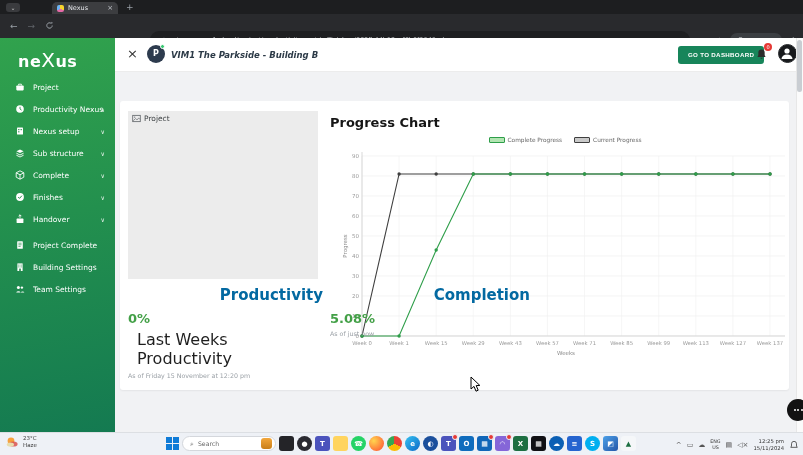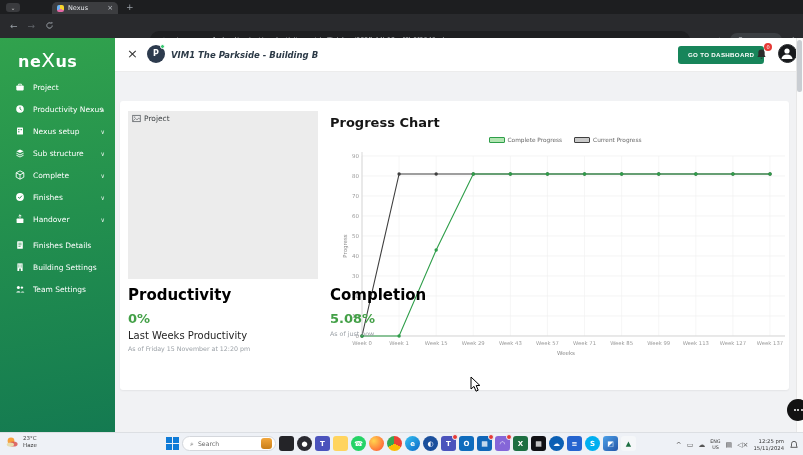--- a/index.html
+++ b/index.html
@@ -47,23 +47,23 @@
 
   .titleband { position:absolute; left:115px; top:34px; width:681px; height:25px; }
   .page-title { position:absolute; left:8px; top:8px; font-size:8px; font-weight:bold; letter-spacing:.4px; color:#57606a; }
 
   .content { position:absolute; left:115px; top:59px; width:681px; height:335px; }
   .card { position:absolute; left:5px; top:4px; width:669px; height:289px; background:#fff; border-radius:3px; box-shadow:0 1px 2px rgba(0,0,0,.06); }
 
   .img-ph { position:absolute; left:8px; top:10px; width:190px; height:168px; background:#ececec; }
   .img-alt { position:absolute; left:4px; top:3px; display:flex; align-items:center; gap:3px; font-size:7.5px; color:#3c4043; }
 
-  .stat-head { font-size:15px; font-weight:800; color:#000000; }
+  .stat-head { font-size:15px; font-weight:800; color:#0369a1;text-align:right; }
   .stat-val { margin-top:7px; font-size:13px; font-weight:bold; color:#43a047; }
-  .stat-label { margin-top:4px; font-size:10px; color:#1f1f1f; }
+  .stat-label { margin-top:4px; font-size:16px; color:#1f1f1f;margin-left:9px; }
   .stat-asof { margin-top:4px; font-size:6.3px; color:#9aa0a6; }
   .prod-block { position:absolute; left:8px; top:185px; width:195px; }
   .comp-block { position:absolute; left:210px; top:185px; width:200px; z-index:5; }
 
   .chart-title { position:absolute; left:210px; top:14px; font-size:13px; font-weight:800; color:#161616; }
   .legend { position:absolute; left:220px; top:36px; width:450px; display:flex; justify-content:center; gap:12px; z-index:2; }
   .leg-item { display:flex; align-items:center; gap:3px; font-size:5.8px; color:#666; }
   .leg-swatch { width:16px; height:6px; border-radius:1px; border:1px solid #888; }
   #chart-svg { position:absolute; left:220px; top:40px; z-index:1; }
 
@@ -222,21 +222,21 @@
           <div class="side-gap"></div>
           <div class="side-item">
             <span class="sicon">
               <svg width="10" height="10" viewBox="0 0 10 10">
                 <rect x="2.2" y="1.2" width="5.6" height="7.6" rx="0.6" fill="#fff"></rect>
                 <line x1="3.4" y1="3.2" x2="6.6" y2="3.2" stroke="#2a8f4d" stroke-width="0.7"></line>
                 <line x1="3.4" y1="4.8" x2="6.6" y2="4.8" stroke="#2a8f4d" stroke-width="0.7"></line>
                 <line x1="3.4" y1="6.4" x2="5.6" y2="6.4" stroke="#2a8f4d" stroke-width="0.7"></line>
               </svg>
             </span>
-            <span>Finishes Details</span>
+            <span>Project Complete</span>
           </div>
           <div class="side-item">
             <span class="sicon">
               <svg width="10" height="10" viewBox="0 0 10 10">
                 <rect x="2.4" y="1.4" width="5.2" height="7.6" fill="#fff"></rect>
                 <rect x="4.2" y="6.6" width="1.6" height="2.4" fill="#2a8f4d"></rect>
                 <rect x="3.4" y="2.6" width="1" height="1" fill="#2a8f4d"></rect>
                 <rect x="5.6" y="2.6" width="1" height="1" fill="#2a8f4d"></rect>
                 <rect x="3.4" y="4.4" width="1" height="1" fill="#2a8f4d"></rect>
                 <rect x="5.6" y="4.4" width="1" height="1" fill="#2a8f4d"></rect>

